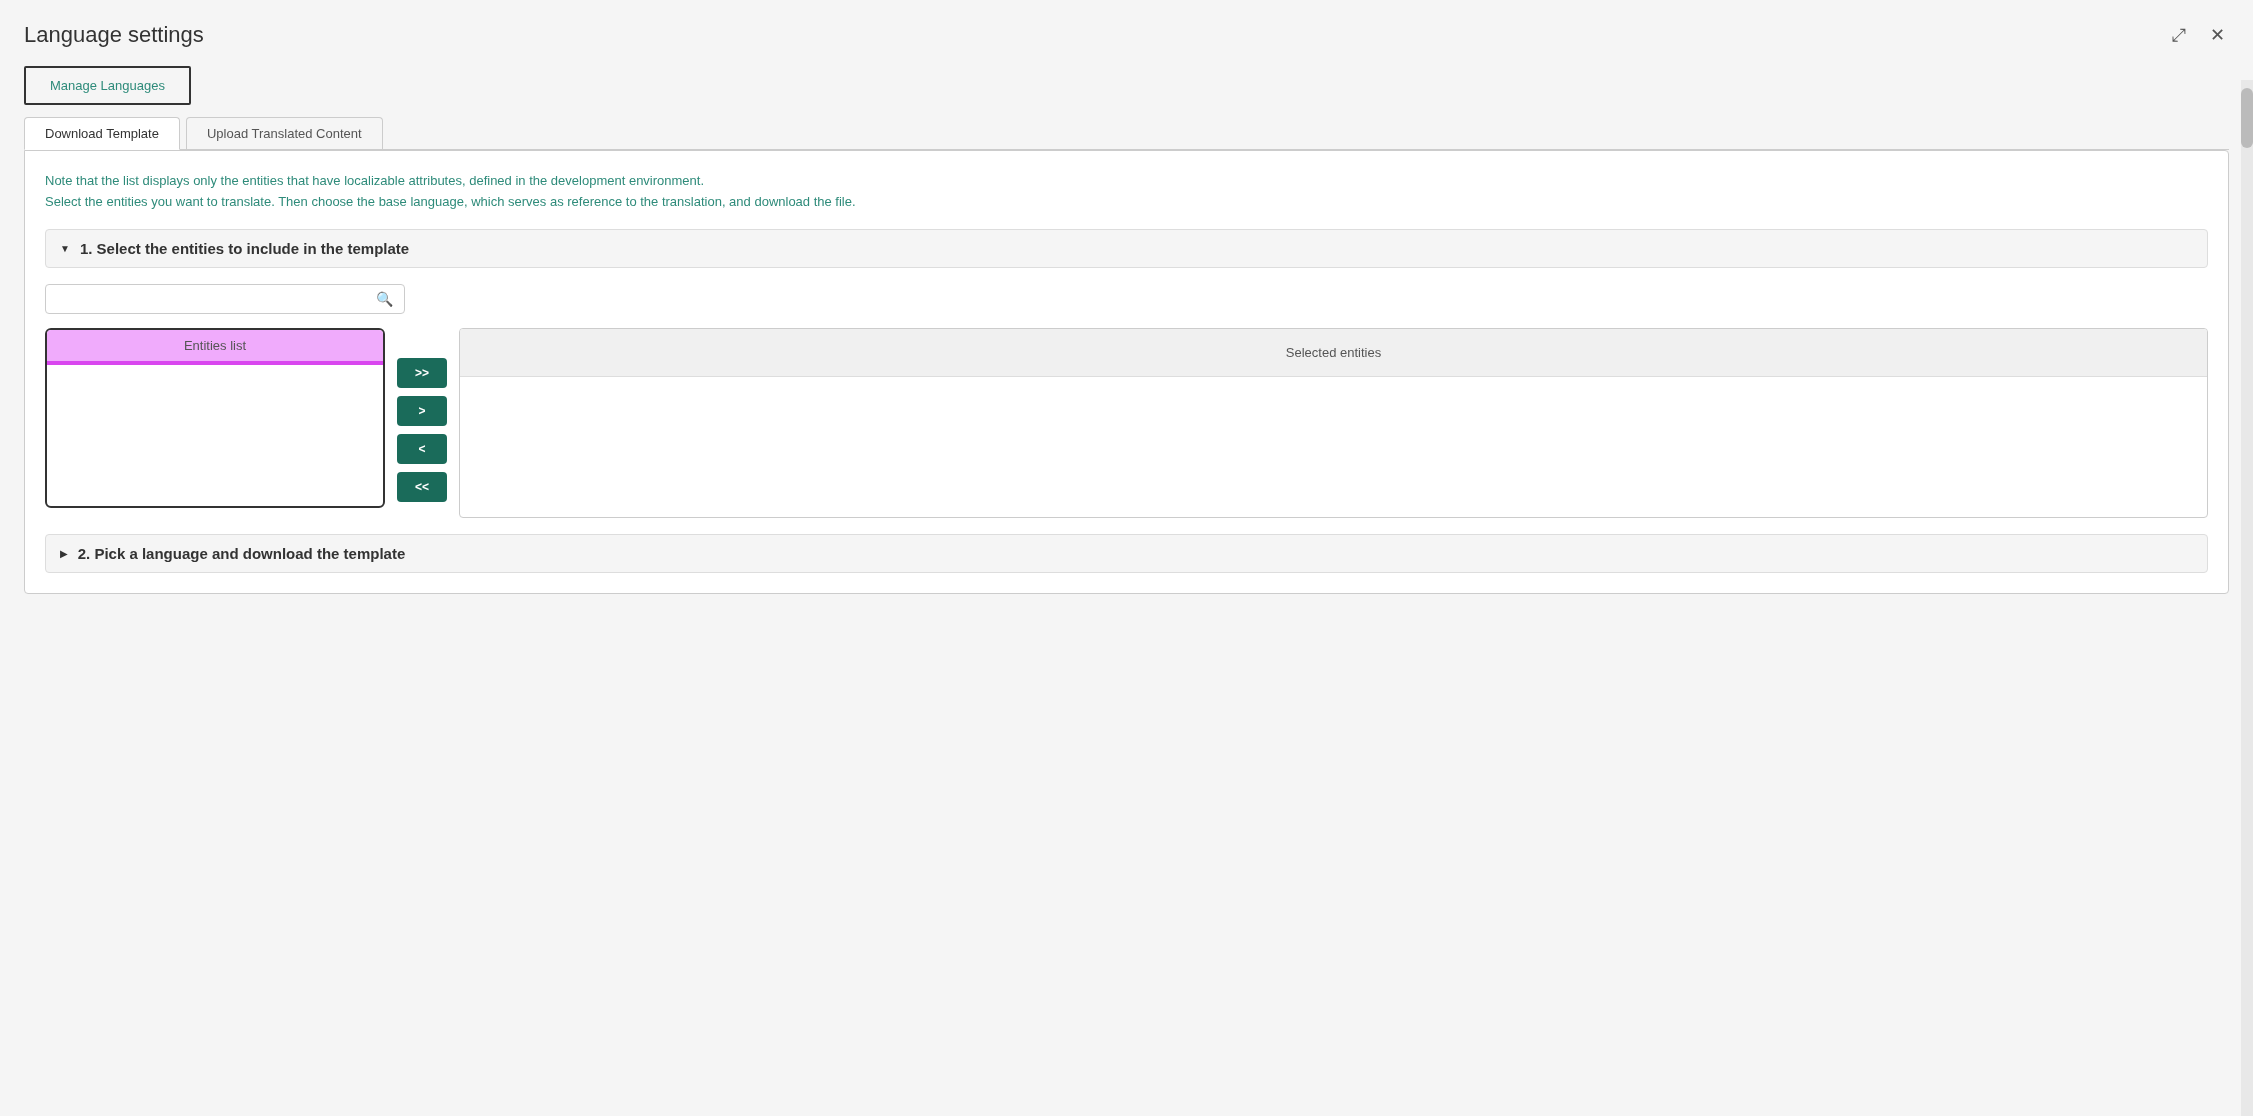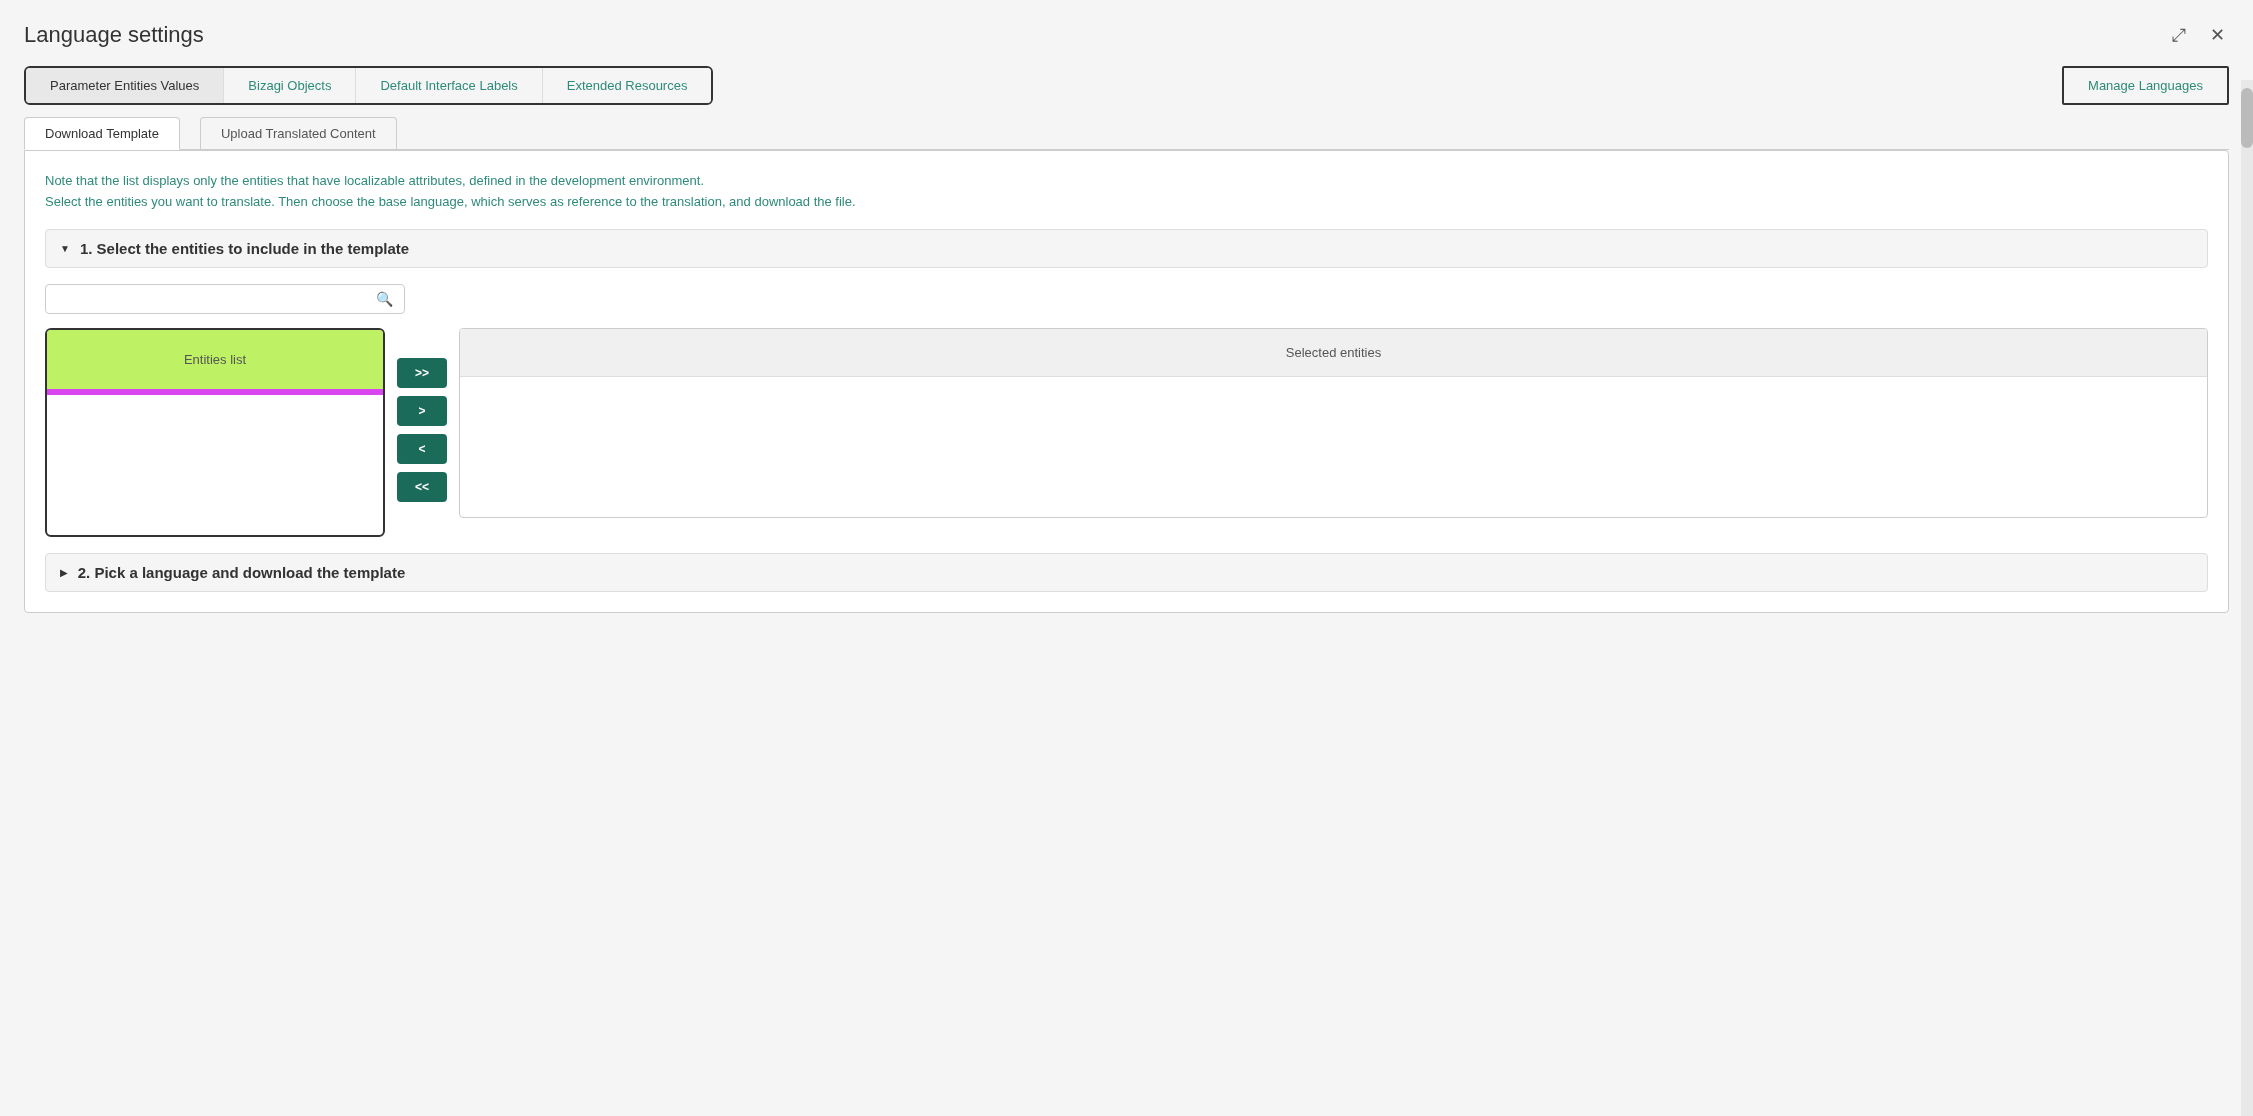--- a/index.html
+++ b/index.html
@@ -103,21 +103,21 @@
       margin-bottom: 0;
     }
     .inner-tab {
       padding: 8px 20px;
       cursor: pointer;
       font-size: 13px;
       color: #555;
       background: #f5f5f5;
       border: 1px solid #ccc;
       border-bottom: none;
-      margin-right: 20px;
+      margin-right: 6px;
       border-radius: 4px 4px 0 0;
     }
     .inner-tab.active {
       background: #fff;
       color: #333;
       border-color: #ccc;
       border-bottom: 1px solid #fff;
       margin-bottom: -1px;
       z-index: 1;
       position: relative;
@@ -192,23 +192,23 @@
 
     .entities-list-box {
       border: 2px solid #333;
       border-radius: 6px;
       background: #fff;
       width: 340px;
       min-height: 180px;
       overflow: hidden;
     }
     .entities-list-header {
-      background: #bef264;
-      border-bottom: 6px solid #d946ef;
-      padding: 22px 12px;
+      background: #f0abfc;
+      border-bottom: 4px solid #d946ef;
+      padding: 8px 12px;
       font-size: 13px;
       color: #555;
       text-align: center;
     }
     .entities-list-body {
       min-height: 140px;
       padding: 8px;
     }
 
     .transfer-buttons {
@@ -291,26 +291,20 @@
       <button class="modal-icon-btn" title="Expand">
         <span>⤢</span>
       </button>
       <button class="modal-icon-btn" title="Close">
         <span>✕</span>
       </button>
     </div>
   </div>
 
   <div class="top-tabs-wrapper">
-    <div class="top-tabs-box">
-      <button class="top-tab active">Parameter Entities Values</button>
-      <button class="top-tab">Bizagi Objects</button>
-      <button class="top-tab">Default Interface Labels</button>
-      <button class="top-tab">Extended Resources</button>
-    </div>
     <div class="manage-languages-box">
       <button class="manage-languages-btn">Manage Languages</button>
     </div>
   </div>
 
 
   <div class="inner-tabs">
     <button class="inner-tab active">Download Template</button>
     <button class="inner-tab">Upload Translated Content</button>
   </div>

